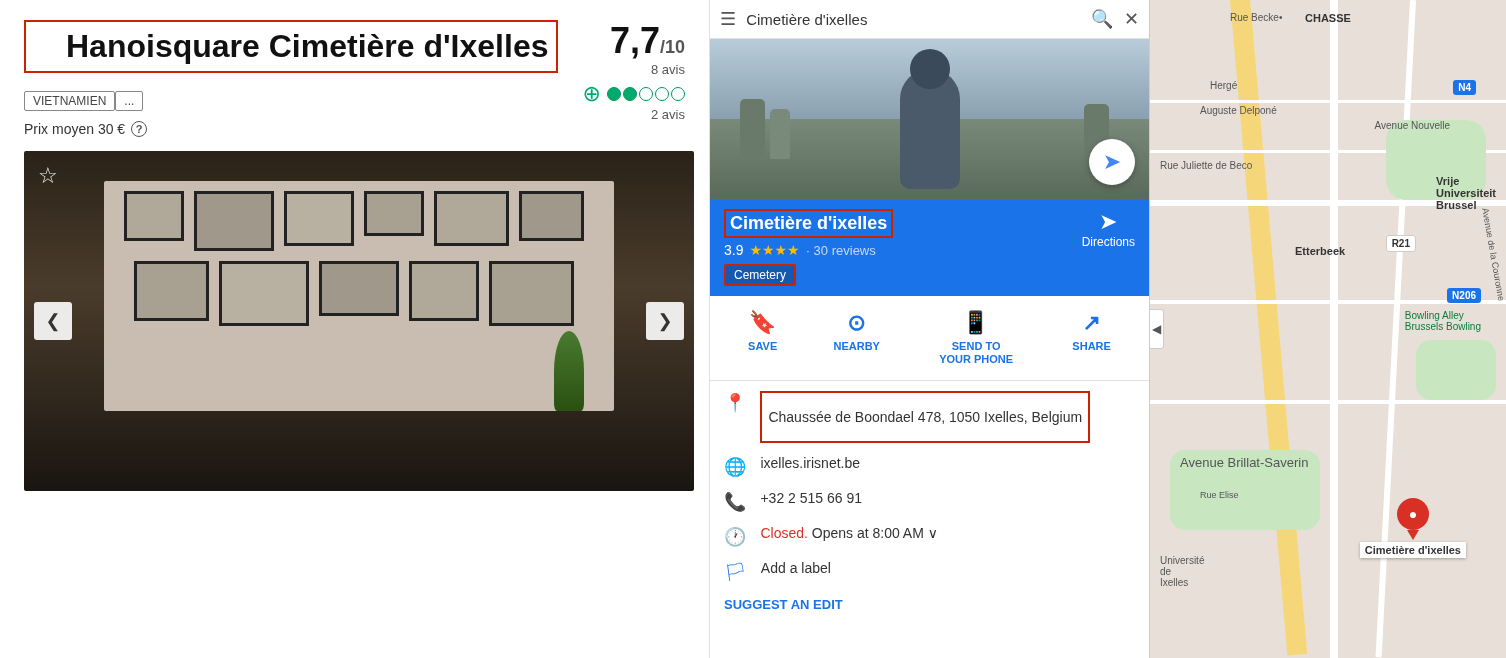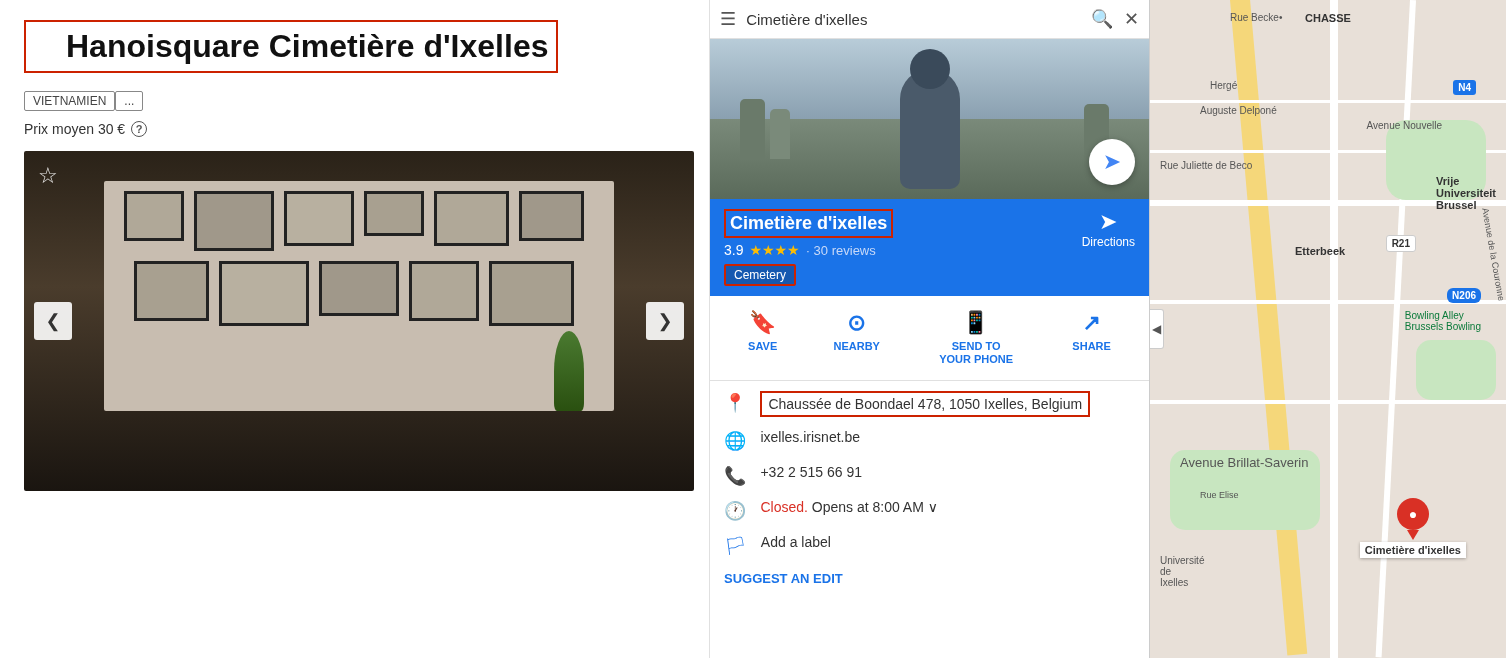--- a/index.html
+++ b/index.html
@@ -274,21 +274,21 @@
       padding: 10px 14px;
       display: flex; flex-direction: column; gap: 12px;
     }
     .detail-row {
       display: flex; align-items: flex-start; gap: 14px;
     }
     .detail-icon { font-size: 18px; color: #1a73e8; margin-top: 1px; min-width: 22px; }
     .detail-text { font-size: 14px; color: #333; }
     .detail-text.address-highlighted {
       border: 2px solid #cc2200;
-      padding: 3px 6px;
+      padding: 16px 6px;
     }
     .detail-text.website { color: #333; }
     .detail-text.phone { color: #333; }
     .detail-text.hours { color: #333; }
     .detail-text.hours .closed { color: #d93025; }
     .detail-text.label { color: #333; }
     .suggest-edit {
       color: #1a73e8; font-size: 13px; font-weight: bold;
       text-transform: uppercase; padding: 4px 14px; cursor: pointer;
       background: none; border: none; text-align: left;
@@ -381,20 +381,37 @@
     }
   </style>
 </head>
 <body>
 
 <div class="left-panel">
   <div class="hotel-title">
     <h1>Hanoisquare Cimetière d'Ixelles</h1>
   </div>
 
+  <div class="rating-block">
+    <div>
+      <span class="rating-score">7,7</span><span class="rating-score" style="font-size:18px;color:#555;">/10</span>
+    </div>
+    <div class="rating-avis">8 avis</div>
+    <div class="tripadvisor-row">
+      <span class="tripadvisor-logo">⊕</span>
+      <div class="ta-circles">
+        <div class="ta-circle"></div>
+        <div class="ta-circle"></div>
+        <div class="ta-circle empty"></div>
+        <div class="ta-circle empty"></div>
+        <div class="ta-circle empty"></div>
+      </div>
+    </div>
+    <div class="rating-avis">2 avis</div>
+  </div>
 
 
   <div class="tags-row">
     <span class="tag">VIETNAMIEN</span>
     <span class="tag">...</span>
   </div>
 
   <div class="prix-row">
     <span>Prix moyen 30 €</span>
     <span class="info-icon">?</span>
@@ -523,27 +540,27 @@
     <div style="position:absolute;top:400px;left:0;width:356px;height:4px;background:#fff;"></div>
     <div style="position:absolute;top:100px;left:0;width:356px;height:3px;background:#fff;"></div>
     <div style="position:absolute;top:150px;left:0;width:356px;height:3px;background:#fff;"></div>
 
     <div class="green-area" style="top:120px;right:20px;width:100px;height:80px;border-radius:20px;"></div>
     <div class="green-area" style="top:450px;left:20px;width:150px;height:80px;border-radius:15px;"></div>
     <div class="green-area" style="top:340px;right:10px;width:80px;height:60px;border-radius:15px;"></div>
 
     <div class="highway-badge" style="top:40px;right:30px;">N4</div>
     <div class="highway-badge white-badge" style="top:195px;right:90px;">R21</div>
-    <div class="highway-badge" style="top:248px;right:25px;border-radius:6px;">N206</div>
+    <div class="highway-badge" style="top:248px;right:25px;">N206</div>
 
     <span class="map-label" style="top:12px;left:80px;">Rue Becke•</span>
     <span class="map-label bold" style="top:12px;left:155px;">CHASSE</span>
     <span class="map-label" style="top:80px;left:60px;">Hergé</span>
     <span class="map-label" style="top:105px;left:50px;">Auguste Delponé</span>
-    <span class="map-label" style="top:120px;right:64px;">Avenue Nouvelle</span>
+    <span class="map-label" style="top:120px;right:56px;">Avenue Nouvelle</span>
     <span class="map-label" style="top:160px;left:10px;">Rue Juliette de Beco</span>
     <span class="map-label blue bold" style="top:245px;left:145px;">Etterbeek</span>
     <span class="map-label green" style="top:310px;right:25px;">Bowling Alley<br>Brussels Bowling</span>
     <span class="map-label" style="top:300px;right:0px;font-size:9px;transform:rotate(80deg);transform-origin:top right;">Avenue de la Couronne</span>
     <span class="map-label bold" style="top:175px;right:10px;">Vrije<br>Universiteit<br>Brussel</span>
     <span class="map-label" style="top:555px;left:10px;">Université<br>de<br>Ixelles</span>
     <span class="map-label" style="top:455px;left:30px;font-size:13px;">Avenue Brillat-Saverin</span>
     <span class="map-label" style="top:490px;left:50px;font-size:9px;">Rue Elise</span>
 
     <div class="map-pin" style="bottom:100px;right:40px;">

